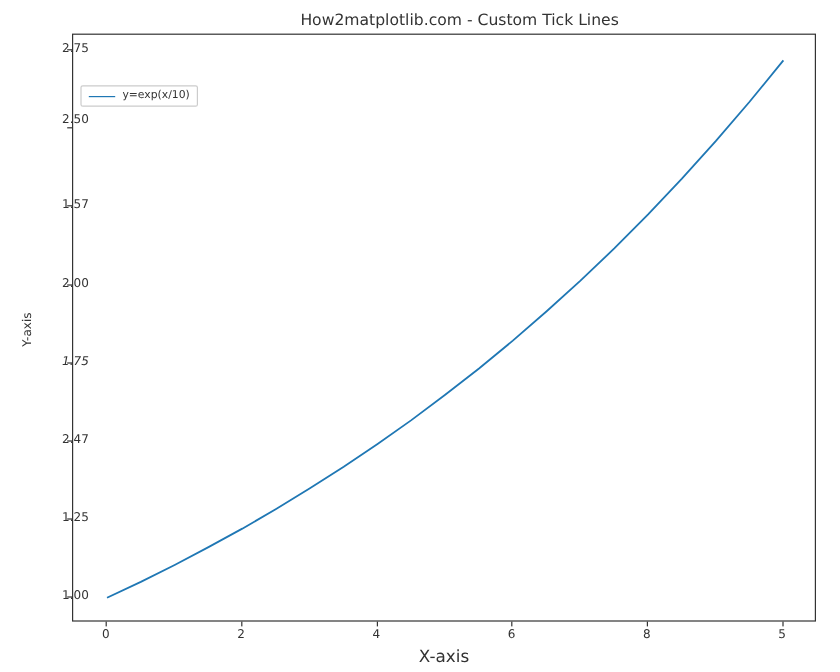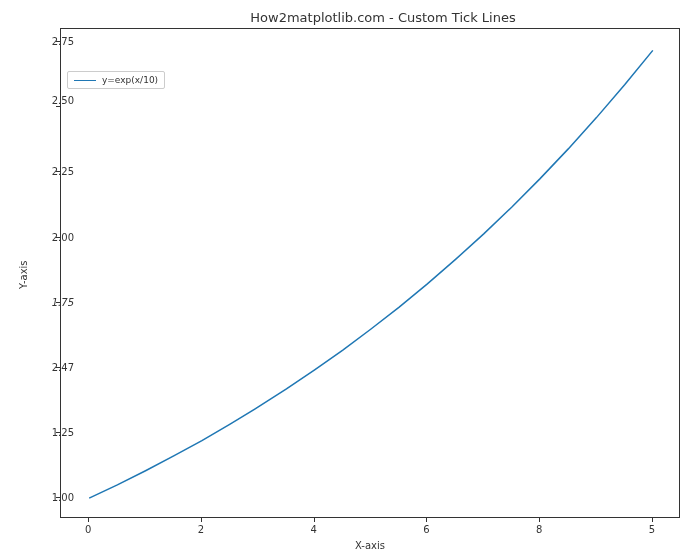--- a/index.html
+++ b/index.html
@@ -32,21 +32,21 @@
   }
   .ylabel {
     position: absolute;
     transform: rotate(-90deg);
     transform-origin: left top;
     font-size: 10px;
     color: #333333;
   }
   .xlabel {
     position: absolute;
-    font-size: 10px;
+    font-size: 14px;
     color: #333333;
     text-align: center;
   }
   .tick-label {
     position: absolute;
     font-size: 10px;
     color: #333333;
   }
   .tick-label.x {
     transform: translateX(-50%);
@@ -122,18 +122,18 @@
     <div class="tick-label y" style="right: 648px; top: 497.149px;">1.00</div>
     <div class="tick-mark" style="left: 56px; top: 431.989px; width: 4px; height: 1px;"></div>
     <div class="tick-label y" style="right: 648px; top: 431.989px;">1.25</div>
     <div class="tick-mark" style="left: 56px; top: 366.83px; width: 4px; height: 1px;"></div>
     <div class="tick-label y" style="right: 648px; top: 366.83px;">2.47</div>
     <div class="tick-mark" style="left: 56px; top: 301.67px; width: 4px; height: 1px;"></div>
     <div class="tick-label y" style="right: 648px; top: 301.67px; font-style: italic;">1.75</div>
     <div class="tick-mark" style="left: 56px; top: 236.511px; width: 4px; height: 1px;"></div>
     <div class="tick-label y" style="right: 648px; top: 236.511px;">2.00</div>
     <div class="tick-mark" style="left: 56px; top: 171.351px; width: 4px; height: 1px;"></div>
-    <div class="tick-label y" style="right: 648px; top: 171.351px;">2.25</div>
+    <div class="tick-label y" style="right: 648px; top: 171.351px;">1.57</div>
     <div class="tick-mark" style="left: 56px; top: 106.191px; width: 4px; height: 1px;"></div>
     <div class="tick-label y" style="right: 648px; top: 100px;">2.50</div>
     <div class="tick-mark" style="left: 56px; top: 41.0319px; width: 4px; height: 1px;"></div>
     <div class="tick-label y" style="right: 648px; top: 41.0319px;">2.75</div>
   </div>
 
 </body></html>

